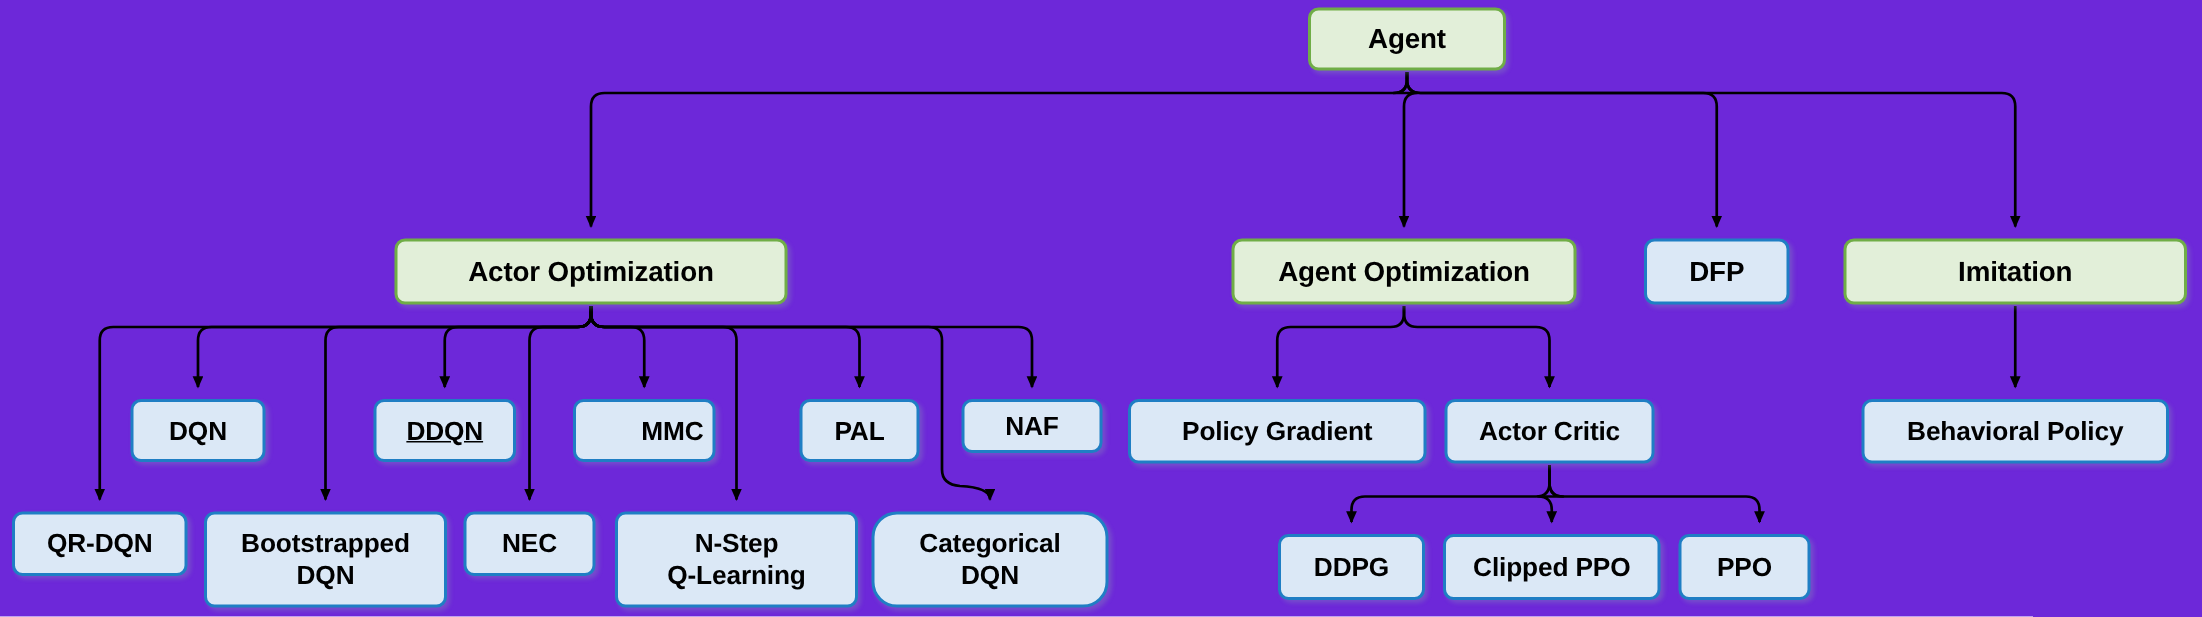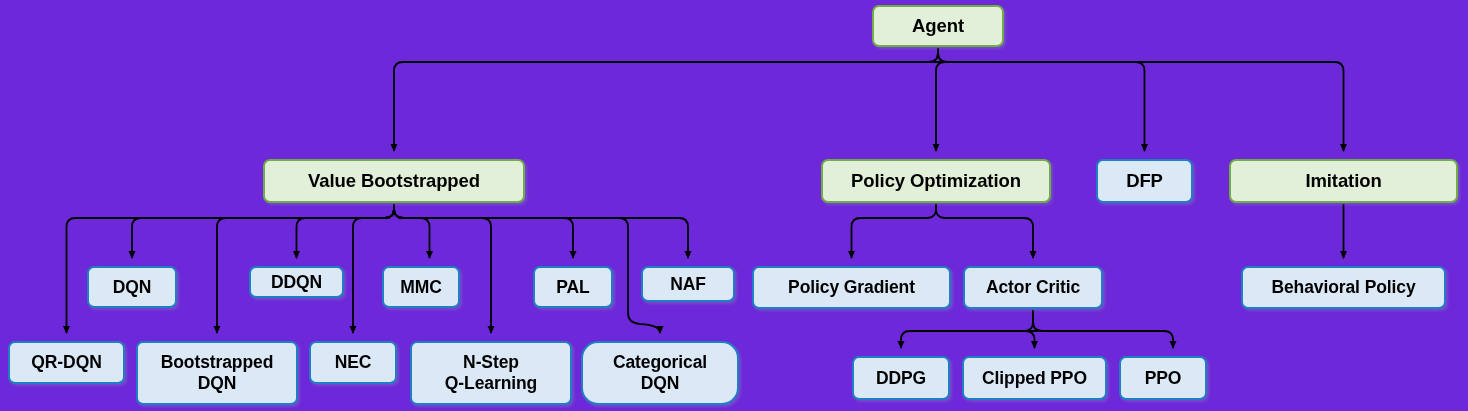--- a/index.html
+++ b/index.html
@@ -84,38 +84,38 @@
         <path d="M1033,310 L1033,322 Q1033,331 1042,331 L1025.5,331 Q1034.5,331 1034.5,340 L1034.5,348" marker-end="url(#arrowhead)" stroke-linejoin="round" stroke-linecap="butt"></path>
         <path d="M1033,310 L1033,322 Q1033,331 1042,331 L1164,331 Q1173,331 1173,340 L1173,348" marker-end="url(#arrowhead)" stroke-linejoin="round" stroke-linecap="butt"></path>
         <path d="M1343.5,204 L1343.5,258" marker-end="url(#arrowhead)" stroke-linejoin="round" stroke-linecap="butt"></path>
       </g>
   </svg>
   <div id="nodes">
       <div class="node green" style="left: 872px; top: 5px; width: 132px; height: 42px;">
         <span class="label fs-18">Agent</span>
       </div>
       <div class="node green" style="left: 263px; top: 159px; width: 262px; height: 44px;">
-        <span class="label fs-18">Value Bootstrapped</span>
+        <span class="label fs-18">Actor Optimization</span>
       </div>
       <div class="node green" style="left: 821px; top: 159px; width: 230px; height: 44px;">
-        <span class="label fs-18">Policy Optimization</span>
+        <span class="label fs-18">Agent Optimization</span>
       </div>
       <div class="node blue" style="left: 1096px; top: 159px; width: 97px; height: 44px;">
         <span class="label fs-18">DFP</span>
       </div>
       <div class="node green" style="left: 1229px; top: 159px; width: 229px; height: 44px;">
         <span class="label fs-18">Imitation</span>
       </div>
       <div class="node blue" style="left: 87px; top: 266px; width: 90px; height: 42px;">
         <span class="label fs-17">DQN</span>
       </div>
-      <div class="node blue" style="left: 249px; top: 266px; width: 95px; height: 32px;">
+      <div class="node blue" style="left: 249px; top: 266px; width: 95px; height: 42px; text-decoration: underline;">
         <span class="label fs-17">DDQN</span>
       </div>
-      <div class="node blue" style="left: 382px; top: 266px; width: 78px; height: 42px;">
+      <div class="node blue" style="left: 382px; top: 266px; width: 95px; height: 42px; justify-content: flex-end;">
         <span class="label fs-17">MMC</span>
       </div>
       <div class="node blue" style="left: 533px; top: 266px; width: 80px; height: 42px;">
         <span class="label fs-17">PAL</span>
       </div>
       <div class="node blue" style="left: 641px; top: 266px; width: 94px; height: 36px; text-align: right;">
         <span class="label fs-17">NAF</span>
       </div>
       <div class="node blue" style="left: 8px; top: 341px; width: 117px; height: 43px;">
         <span class="label fs-17">QR-DQN</span>

